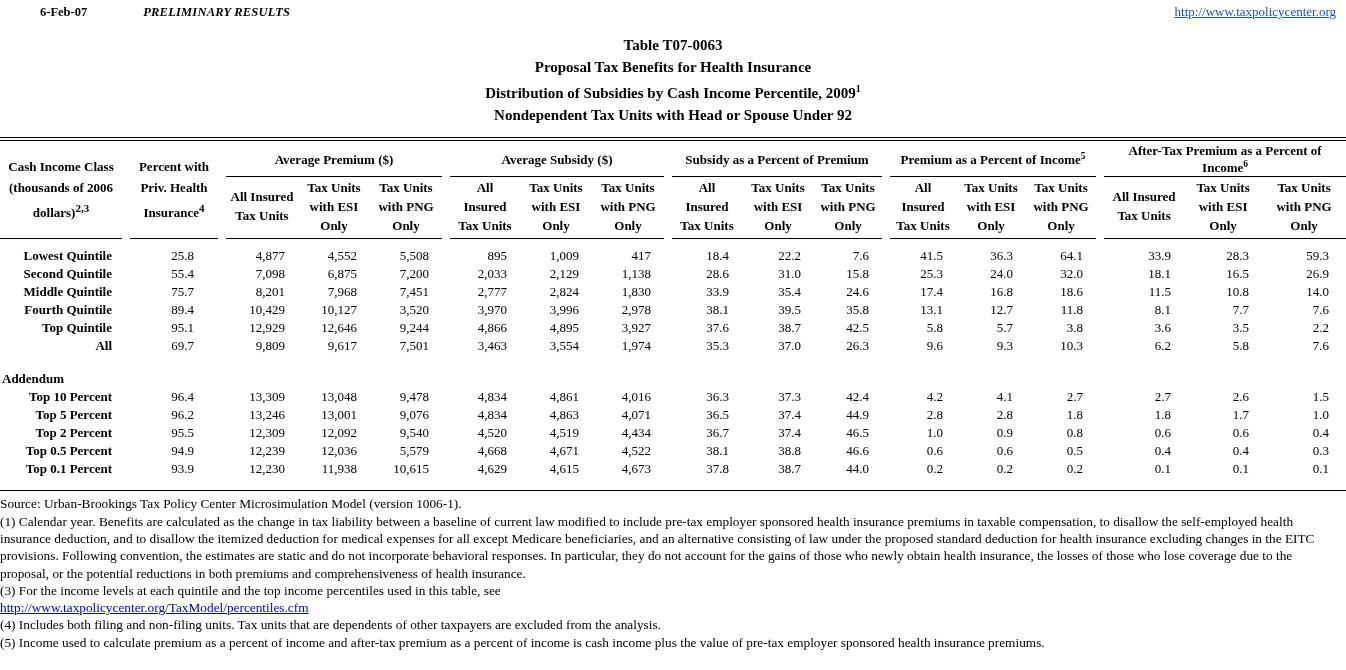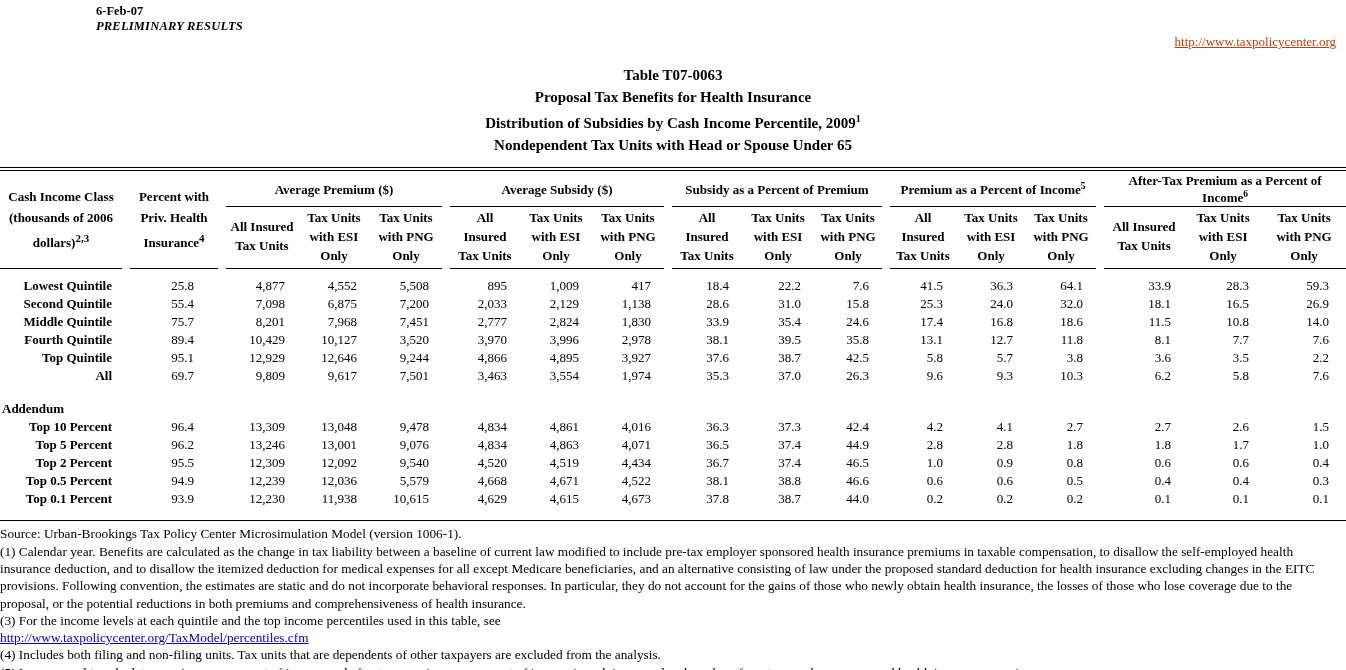--- a/index.html
+++ b/index.html
@@ -3,24 +3,24 @@
 <meta charset="utf-8">
 <style>
   * { box-sizing: border-box; }
   html, body { margin: 0; padding: 0; background: #ffffff; color: #000000; }
   body {
     width: 1346px; height: 670px; overflow: hidden;
     font-family: "Liberation Serif", "DejaVu Serif", serif;
     font-size: 13px;
   }
   
-  .topbar { display: flex; align-items: baseline; padding: 4px 10px 0 40px; flex-direction: column; }
+  .topbar { display: flex; align-items: baseline; padding: 4px 10px 0 40px; }
   .topbar .date { font-weight: bold; font-size: 12.5px; }
   .topbar .status { font-weight: bold; font-size: 12.5px; margin-left: 56px; letter-spacing: 0.2px; font-style: italic; }
-  .topbar .toplink { margin-left: auto; color: #c2410c; text-decoration: underline; font-size: 13px; cursor: pointer; }
+  .topbar .toplink { margin-left: auto; color: #1d4ed8; text-decoration: underline; font-size: 13px; cursor: pointer; }
   
   .titleblock { text-align: center; font-weight: bold; font-size: 15px; line-height: 21.5px; margin-top: 15px; }
   .titleblock sup { font-size: 10px; }
   
   .tablewrap { margin-top: 11px; border-top: 1px solid #000; }
   table.main {
     border-collapse: separate; border-spacing: 0; table-layout: fixed;
     width: 1346px; margin-top: 2px;
     border-top: 1px solid #000; border-bottom: 1px solid #000;
   }
@@ -50,21 +50,21 @@
 <div class="topbar">
   <span class="date">6-Feb-07</span>
   <span class="status">PRELIMINARY RESULTS</span>
   <a class="toplink">http://www.taxpolicycenter.org</a>
 </div>
 
 <div class="titleblock">
   <div>Table T07-0063</div>
   <div>Proposal Tax Benefits for Health Insurance</div>
   <div><span>Distribution of Subsidies by Cash Income Percentile, 2009</span><sup>1</sup></div>
-  <div>Nondependent Tax Units with Head or Spouse Under 65</div>
+  <div>Nondependent Tax Units with Head or Spouse Under 92</div>
 </div>
 
 <div class="tablewrap">
 <table class="main">
   <colgroup>
     <col style="width:122px">
         <col style="width:8px">
         <col style="width:88px">
         <col style="width:8px">
     <col style="width:72px">

